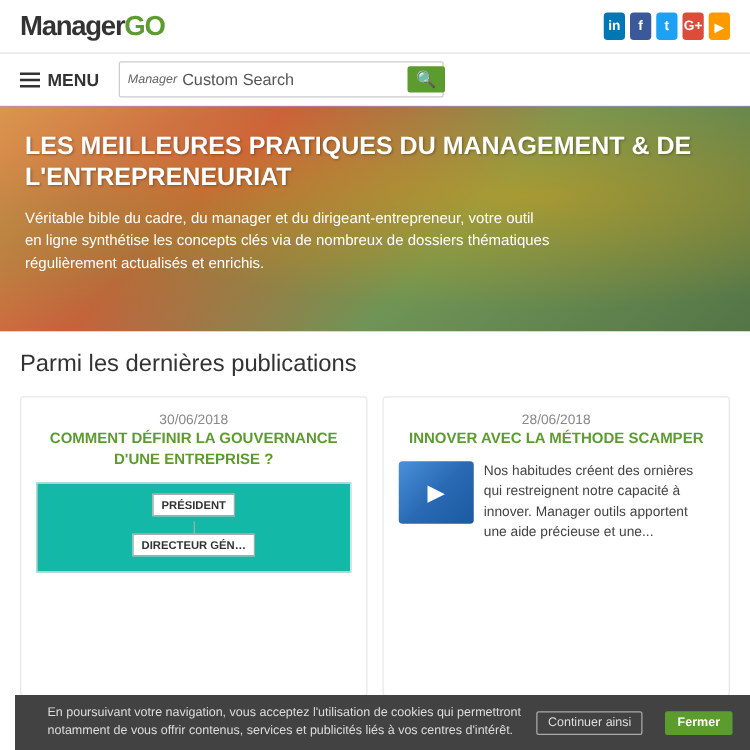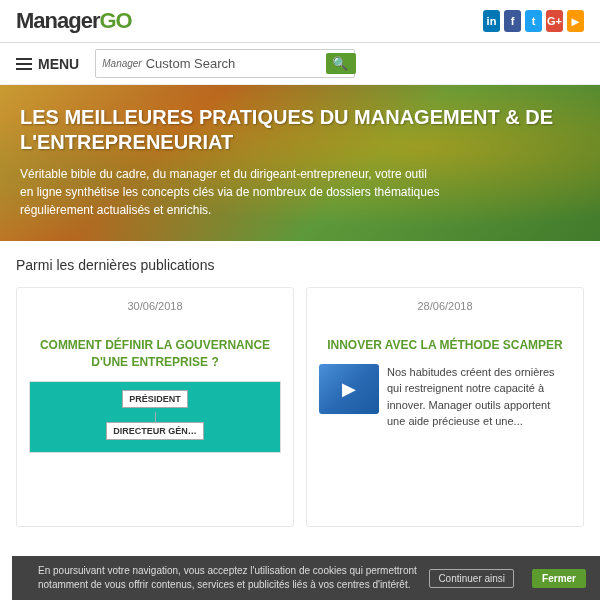--- a/index.html
+++ b/index.html
@@ -121,22 +121,22 @@
       border-radius: 2px;
       padding: 3px 7px;
       color: #fff;
       cursor: pointer;
       font-size: 13px;
     }
 
     
     .hero {
       position: relative;
-      height: 156px;
-      background: #15803d;
+      height: 180px;
+      background: #8b5cf6;
       overflow: hidden;
     }
     .hero-bg {
       position: absolute;
       inset: 0;
       background: linear-gradient(135deg, #e8a030 0%, #d4601a 30%, #6a9e3a 60%, #4a7a28 100%);
       opacity: 0.85;
     }
     .hero-img-overlay {
       position: absolute;
@@ -165,42 +165,42 @@
       line-height: 1.5;
       max-width: 420px;
     }
 
     
     .main {
       padding: 16px 16px 0 16px;
       background: #fff;
     }
     .section-title {
-      font-size: 14px;
+      font-size: 19px;
       font-weight: 300;
       color: #333;
       margin-bottom: 14px;
     }
 
     
     .cards-row {
       display: flex;
       gap: 12px;
     }
     .card {
       flex: 1;
       border: 1px solid #e8e8e8;
       border-radius: 3px;
       padding: 12px;
       min-height: 240px;
     }
     .card-date {
       font-size: 11px;
       color: #888;
-      margin-bottom: 25px;
+      margin-bottom: 0;
       text-align: center;
     }
     .card-title {
       font-size: 12px;
       font-weight: bold;
       color: #5c9c2e;
       text-transform: uppercase;
       text-align: center;
       line-height: 1.4;
       margin-bottom: 10px;

